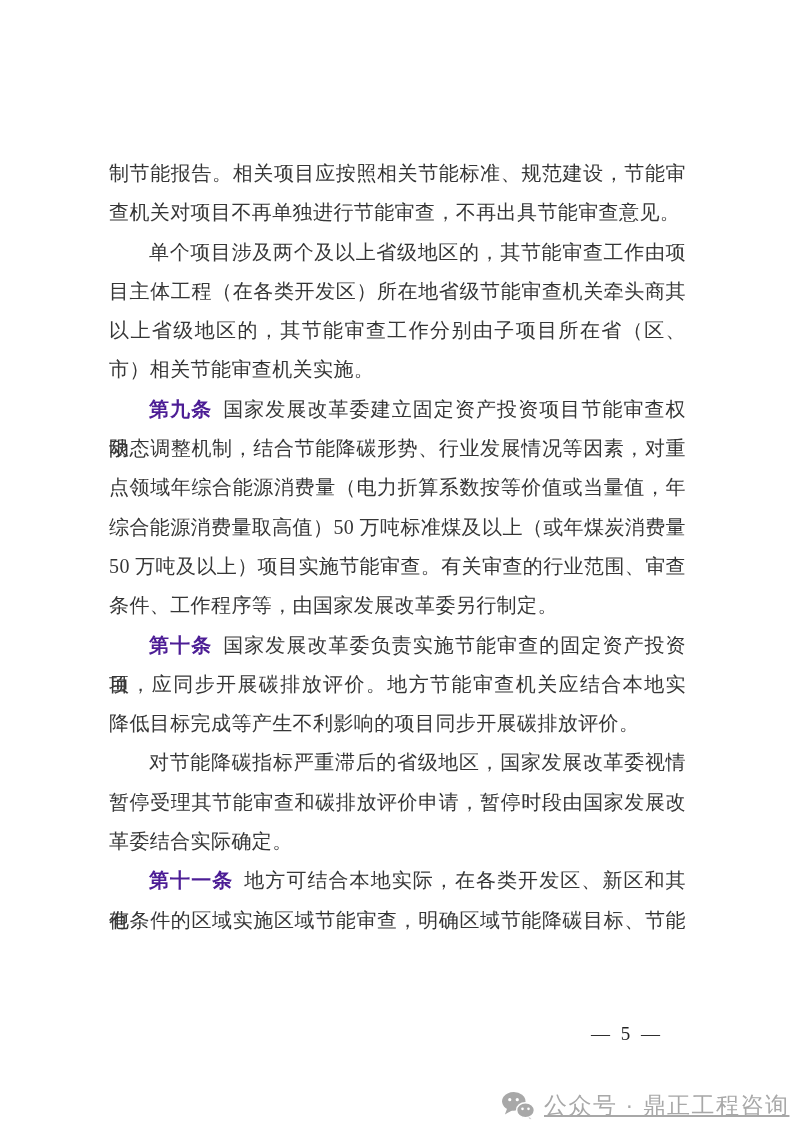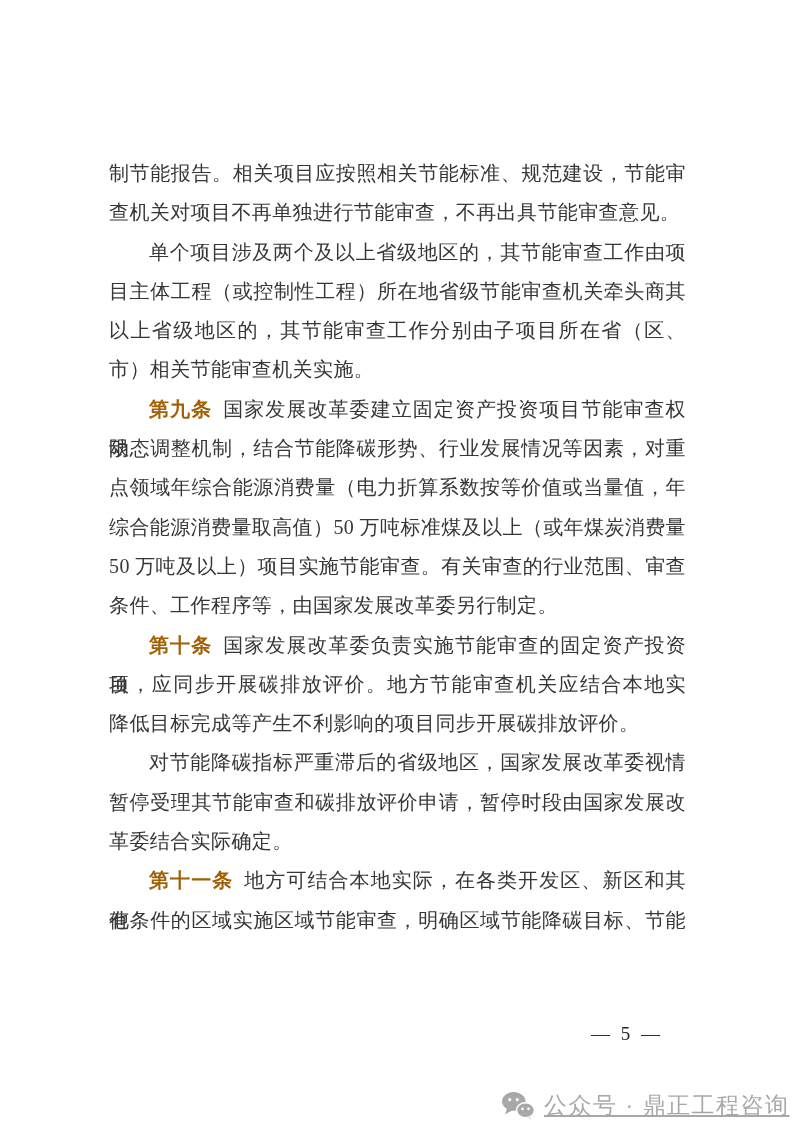--- a/index.html
+++ b/index.html
@@ -31,21 +31,21 @@
     overflow: visible;
   }
   .line.end {
     text-align-last: left;
   }
   .line.indent {
     text-indent: 2em;
   }
   .lead {
     font-weight: 700;
-    color: #a16207;
+    color: #4c1d95;
     font-family: "Liberation Sans", "DejaVu Sans", sans-serif;
     margin-right: 0.55em;
   }
   .page-num {
     position: absolute;
     top: 999px;
     left: 577px;
     width: 100px;
     text-align: center;
     font-size: 19px;
@@ -72,21 +72,21 @@
 </style>
 </head>
 <body>
 
 <div class="page">
 
   <div class="text-block">
     <div class="line"><span>制节能报告。相关项目应按照相关节能标准、规范建设，节能审</span></div>
     <div class="line end"><span>查机关对项目不再单独进行节能审查，不再出具节能审查意见。</span></div>
     <div class="line indent"><span>单个项目涉及两个及以上省级地区的，其节能审查工作由项</span></div>
-    <div class="line"><span>目主体工程（或控制性工程）所在地省级节能审查机关牵头商其</span></div>
+    <div class="line"><span>目主体工程（在各类开发区）所在地省级节能审查机关牵头商其</span></div>
     <div class="line"><span>以上省级地区的，其节能审查工作分别由子项目所在省（区、</span></div>
     <div class="line end"><span>市）相关节能审查机关实施。</span></div>
     <div class="line indent"><span class="lead">第九条</span><span>国家发展改革委建立固定资产投资项目节能审查权限</span></div>
     <div class="line"><span>动态调整机制，结合节能降碳形势、行业发展情况等因素，对重</span></div>
     <div class="line"><span>点领域年综合能源消费量（电力折算系数按等价值或当量值，年</span></div>
     <div class="line"><span>综合能源消费量取高值）50 万吨标准煤及以上（或年煤炭消费量</span></div>
     <div class="line"><span>50 万吨及以上）项目实施节能审查。有关审查的行业范围、审查</span></div>
     <div class="line end"><span>条件、工作程序等，由国家发展改革委另行制定。</span></div>
     <div class="line indent"><span class="lead">第十条</span><span>国家发展改革委负责实施节能审查的固定资产投资项</span></div>
     <div class="line"><span>目，应同步开展碳排放评价。地方节能审查机关应结合本地实</span></div>

